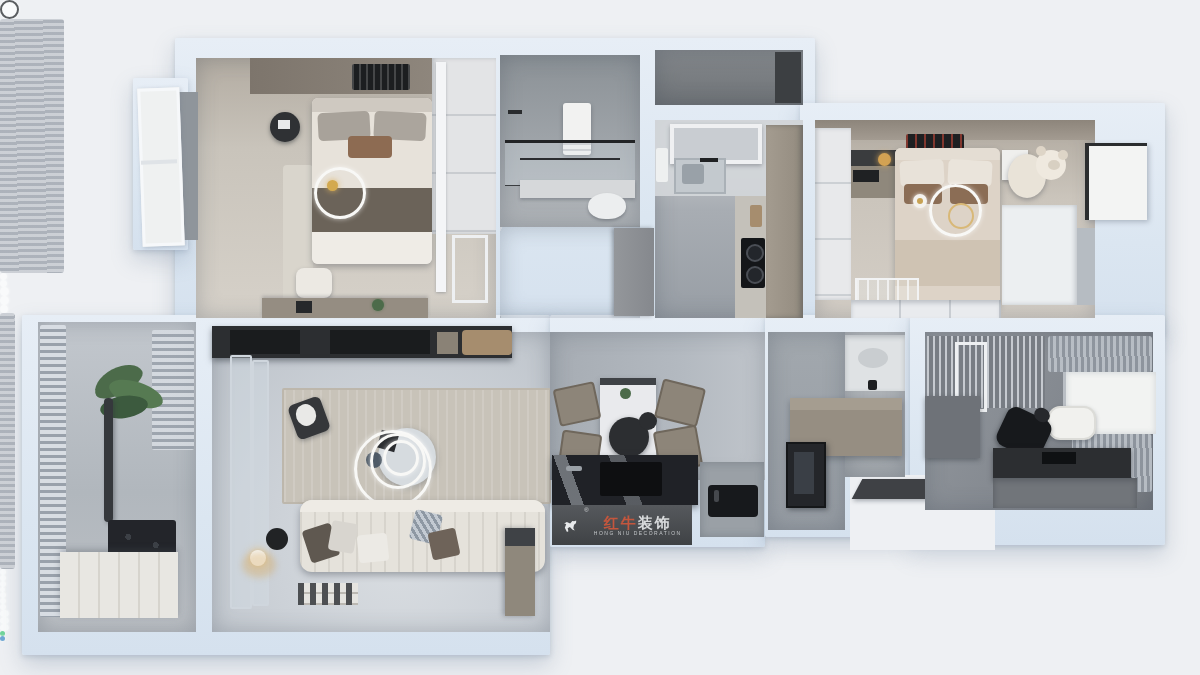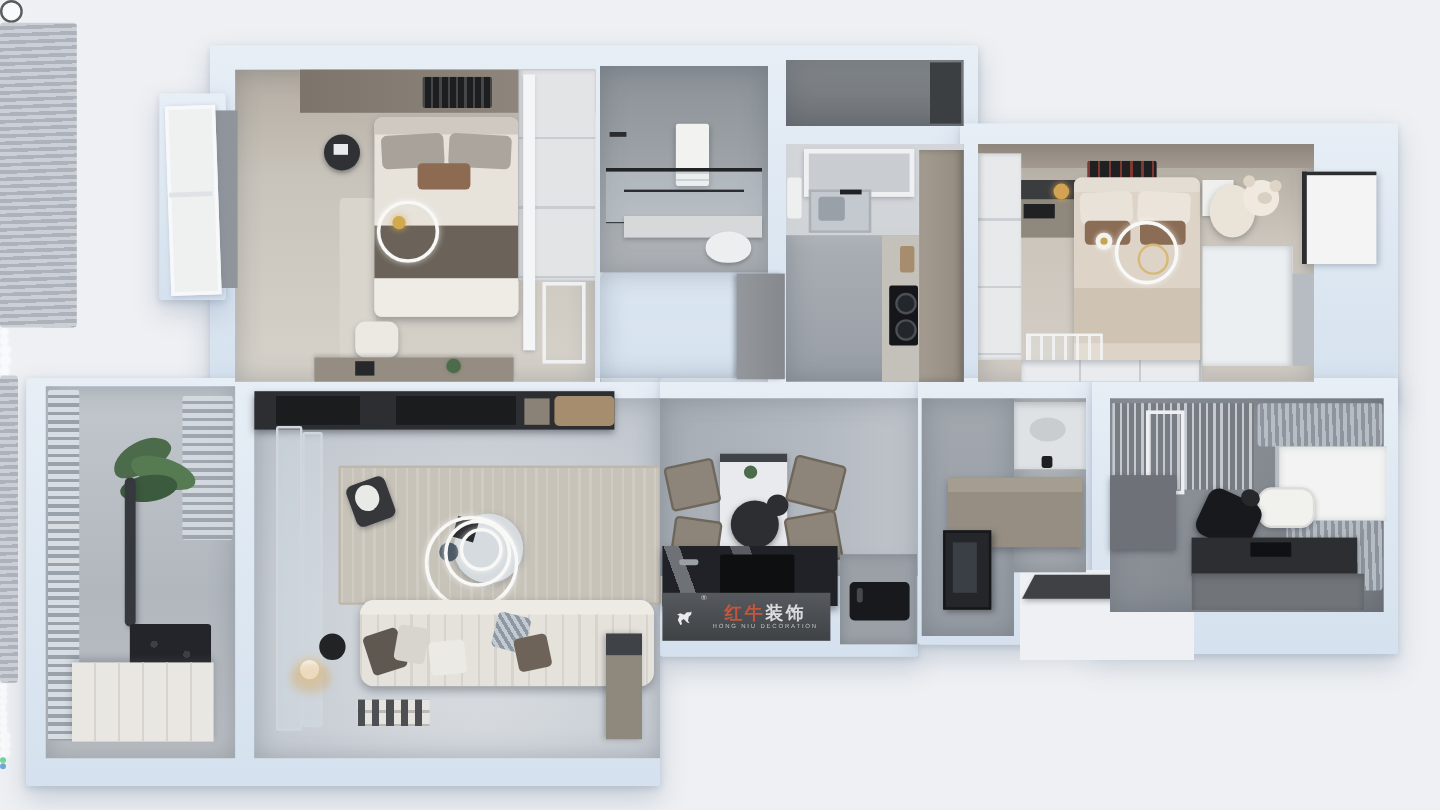--- a/index.html
+++ b/index.html
@@ -210,21 +210,21 @@
   <div class="abs" style="left:560px;top:432px;width:36px;height:34px;background:#8d8579;border:2px solid #6f675c;border-radius:4px;transform:rotate(8deg);"></div>
   <div class="abs" style="left:658px;top:383px;width:40px;height:36px;background:#8d8579;border:2px solid #6f675c;border-radius:4px;transform:rotate(14deg);"></div>
   <div class="abs" style="left:656px;top:428px;width:40px;height:38px;background:#8d8579;border:2px solid #6f675c;border-radius:4px;transform:rotate(-10deg);"></div>
   <div class="dot" style="left:716px;top:360px;width:6px;height:6px;"></div>
   <div class="dot" style="left:750px;top:344px;width:6px;height:6px;"></div>
   <div class="dot" style="left:726px;top:412px;width:6px;height:6px;"></div>
 
   <div class="abs" style="left:552px;top:455px;width:146px;height:50px;background:#202227;background-image:linear-gradient(70deg,transparent 0 18px,rgba(174,180,186,.55) 18px 30px,transparent 30px 70px,rgba(174,180,186,.40) 70px 85px,transparent 85px);box-shadow:0 3px 6px rgba(40,45,52,.5);"></div>
   <div class="abs" style="left:600px;top:462px;width:62px;height:34px;background:#0e0f11;border-radius:2px;"></div>
   <div class="abs" style="left:566px;top:466px;width:16px;height:5px;background:#9aa0a6;border-radius:2px;"></div>
-  <div class="abs wm" style="left:552px;top:494px;width:140px;height:40px;background:linear-gradient(180deg,#56595d,#3f4245);">
+  <div class="abs wm" style="left:552px;top:505px;width:140px;height:40px;background:linear-gradient(180deg,#56595d,#3f4245);">
     <span style="display:inline-flex;">
       <svg width="17" height="15" viewBox="0 0 24 20">
           <path d="M20 3c-2 1.2-3.4 1-5.4.8L11.5 7 6.8 5 3 7l3 1-2 5 3 6 2-1-1-4 3-2 4 4 3 1-2-3 1-5c1.2-1 3-2 3-4z" fill="#e8eaec"></path>
         </svg>
     </span>
     <span class="wm-reg">®</span>
     <span class="wm-text">
       <span class="wm-brand"><span class="wm-red">红牛</span><span class="wm-white">装饰</span></span>
       <span class="wm-tag">HONG NIU DECORATION</span>
     </span>

